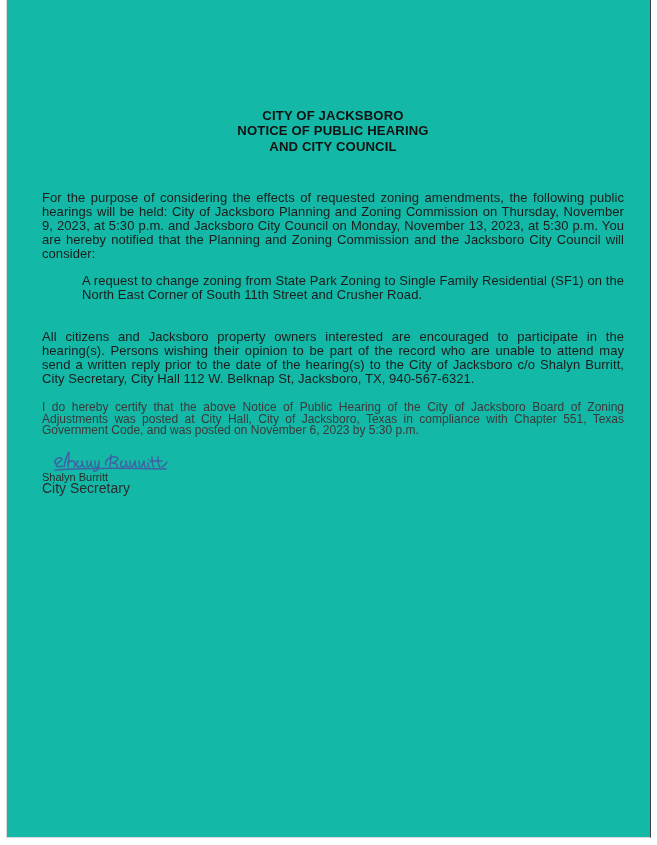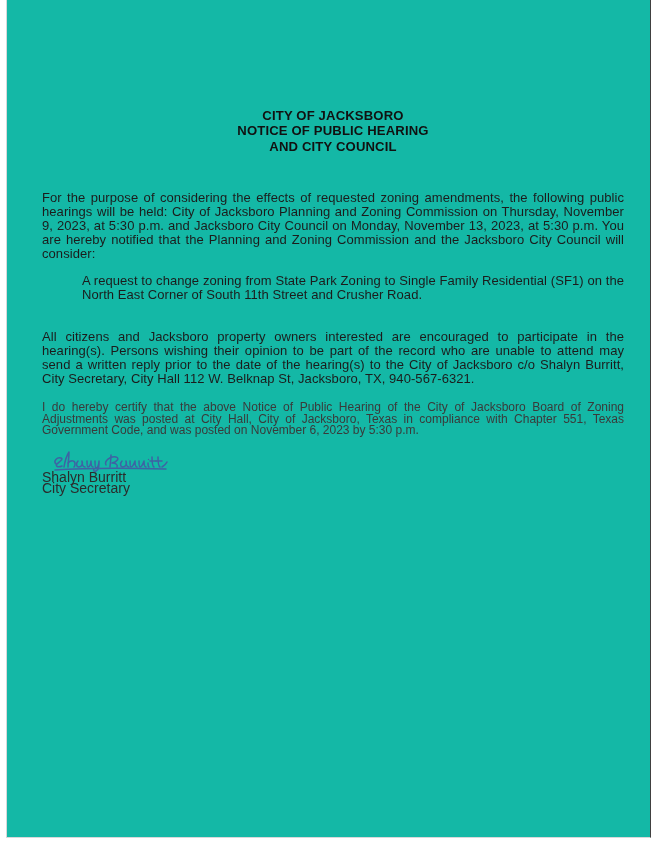--- a/index.html
+++ b/index.html
@@ -79,21 +79,21 @@
   .signature-ink {
     height: 24px;
     width: 200px;
     position: relative;
     margin-left: 2px;
   }
   .signature-ink svg {
     display: block;
   }
   .sig-name {
-    font-size: 14px;
+    font-size: 11px;
     line-height: 10.8px;
     color: #2b2b2b;
     margin-top: -1px;
   }
   .sig-title {
     font-size: 14px;
     line-height: 10.8px;
     color: #2b2b2b;
   }
 </style>

